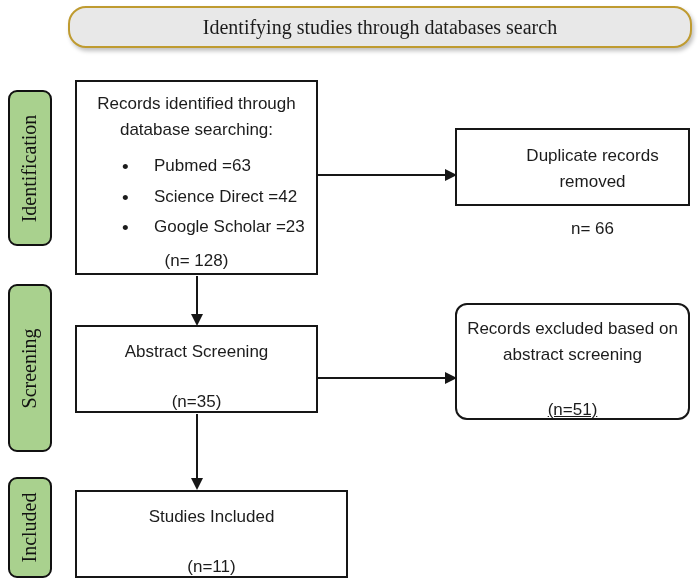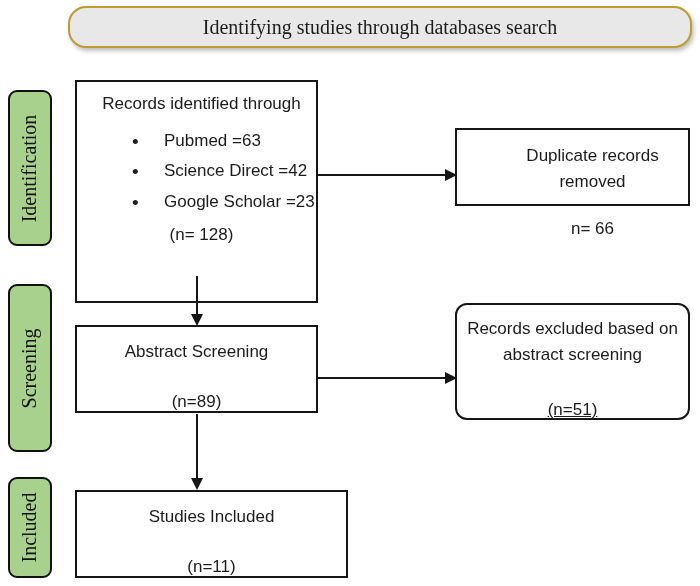--- a/index.html
+++ b/index.html
@@ -62,21 +62,21 @@
     position: absolute;
     background: #ffffff;
     border: 2px solid var(--box-border, #161616);
     box-sizing: border-box;
     text-align: center;
     font-size: 17px;
     line-height: 1.5;
   }
   .fbox .count { display: block; }
 
-  .box-records   { left: 75px;  top: 80px;  width: 243px; height: 223px; padding-top: 9px; padding-left: 10px; }
+  .box-records   { left: 75px;  top: 80px;  width: 243px; height: 195px; padding-top: 9px; }
   .box-dup       { left: 455px; top: 128px; width: 235px; height: 78px;  padding-top: 13px; padding-left: 40px; }
   .box-dup .count { margin-top: 22px; text-align: center; }
   .box-abstract  { left: 75px;  top: 325px; width: 243px; height: 88px;  padding-top: 12px; }
   .box-abstract .count { margin-top: 24px; }
   .box-excluded  { left: 455px; top: 303px; width: 235px; height: 117px; padding-top: 11px; border-radius: 12px; }
   .box-excluded .count { margin-top: 30px; text-decoration: underline; }
   .box-included  { left: 75px;  top: 490px; width: 273px; height: 88px;  padding-top: 12px; }
   .box-included .count { margin-top: 24px; }
 
   .bullet-list {
@@ -120,36 +120,37 @@
   </div>
   <div class="stage screening">
     <span>Screening</span>
   </div>
   <div class="stage included">
     <span>Included</span>
   </div>
 
   <div class="fbox box-records">
     <span>Records identified through</span><br>
+    <span>database searching:</span>
     <ul class="bullet-list">
       <li>Pubmed =63</li>
       <li>Science Direct =42</li>
       <li>Google Scholar =23</li>
     </ul>
     <span class="count">(n= 128)</span>
   </div>
 
   <div class="fbox box-dup">
     <span>Duplicate records removed</span>
     <span class="count">n= 66</span>
   </div>
 
   <div class="fbox box-abstract">
     <span>Abstract Screening</span>
-    <span class="count">(n=89)</span>
+    <span class="count">(n=35)</span>
   </div>
 
   <div class="fbox box-excluded">
     <span>Records excluded based on</span><br>
     <span>abstract screening</span>
     <span class="count">(n=51)</span>
   </div>
 
   <div class="fbox box-included">
     <span>Studies Included</span>

